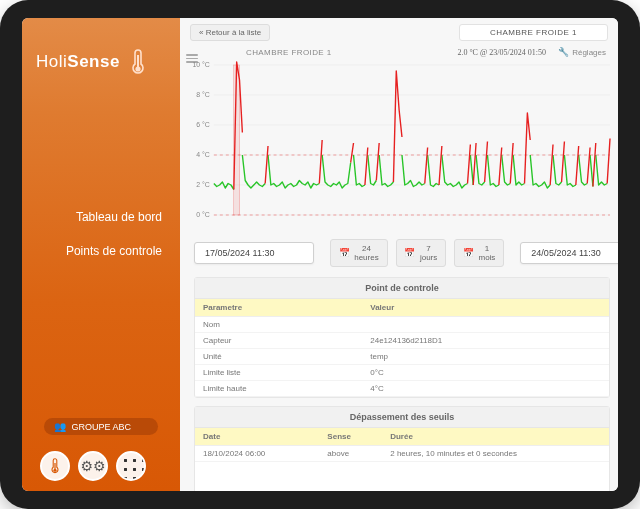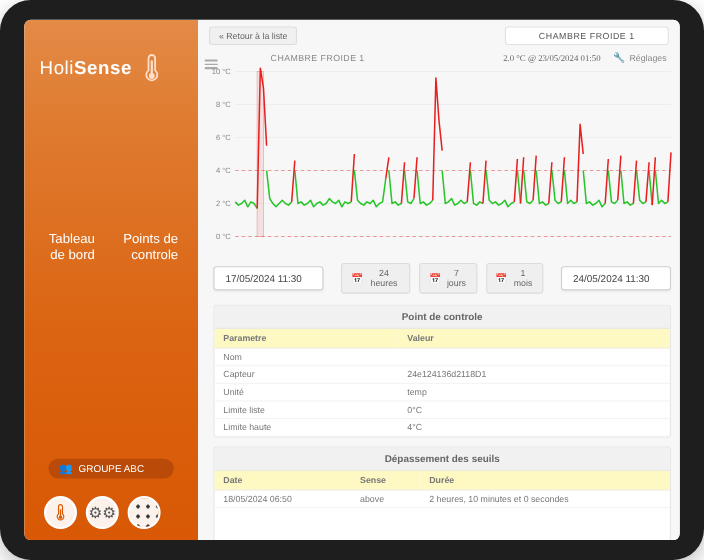--- a/index.html
+++ b/index.html
@@ -37,21 +37,21 @@
     gap: 8px;
   }
   .brand-text { font-size: 17px; font-weight: 300; letter-spacing: .5px; }
   .brand-text b { font-weight: 600; }
   .brand-icon {
     width: 20px; height: 28px;
   }
   .nav {
     margin-top: 120px;
     display: flex;
-    flex-direction: row;
+    flex-direction: column;
     gap: 12px;
     padding: 0 12px;
     font-size: 12px;
   }
   .nav-item { padding: 4px 6px; text-align: right; cursor: pointer; }
   .group-pill {
     position: absolute;
     bottom: 56px;
     left: 22px;
     width: 114px;
@@ -146,21 +146,21 @@
     gap: 8px;
     padding: 4px 8px 10px 14px;
   }
   .date-input {
     background: #fff;
     border: 1px solid #d0d0d0;
     border-radius: 3px;
     padding: 5px 10px;
     font-size: 9px;
     color: #444;
-    width: 100px;
+    width: 120px;
     box-shadow: 0 1px 2px rgba(0,0,0,.05);
   }
   .range-btn {
     background: #efefef;
     border: 1px solid #dcdcdc;
     border-radius: 3px;
     padding: 4px 8px;
     font-size: 8px;
     color: #666;
     display: flex; align-items: center; gap: 4px;
@@ -341,21 +341,21 @@
           <table class="tbl">
             <thead>
                 <tr>
               <th>Date</th>
               <th>Sense</th>
               <th>Durée</th>
             </tr>
               </thead>
             <tbody id="thresh-rows">
                 <tr>
-                  <td>18/05/2024 06:50</td>
+                  <td>18/10/2024 06:00</td>
                   <td>above</td>
                   <td>2 heures, 10 minutes et 0 secondes</td>
                 </tr>
               </tbody>
           </table>
         </div>
       </div>
 
     </main>
   </div>

